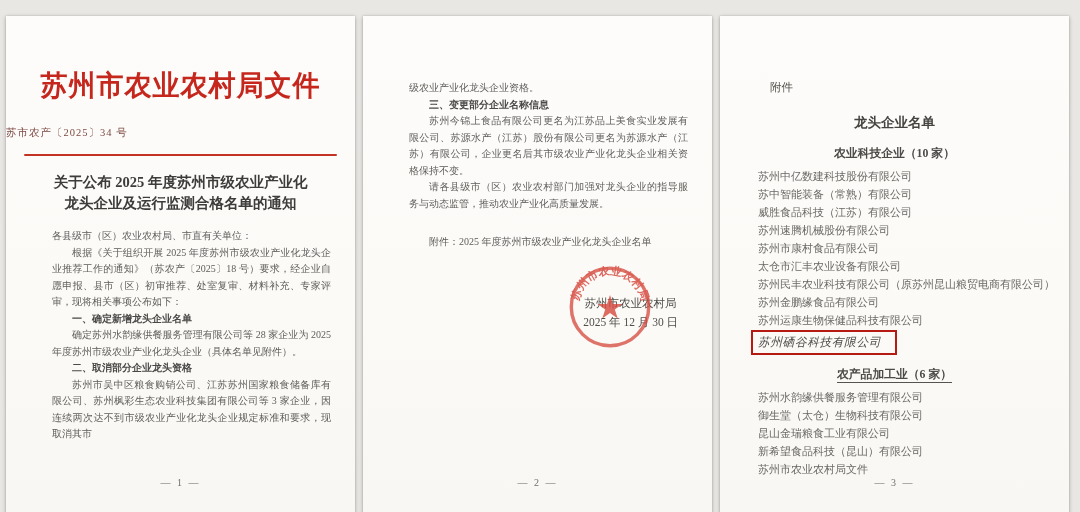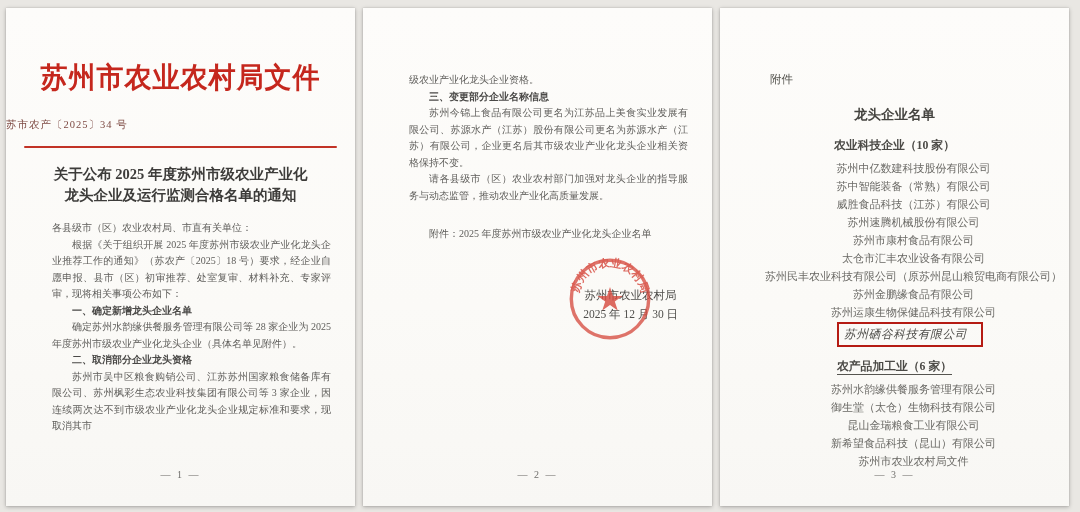--- a/index.html
+++ b/index.html
@@ -4,21 +4,21 @@
 <style>
   html,body{margin:0;padding:0;}
   body{
     width:1080px;height:512px;
     background:#e9e7e3;
     font-family:"Liberation Serif", serif;
     overflow:hidden;
   }
   .stage{
     position:relative;width:1080px;height:512px;
-    display:flex;gap:8px;padding:8px 6px;box-sizing:border-box;
+    display:flex;gap:8px;padding:16px 6px;box-sizing:border-box;
   }
   .page{
     position:relative;width:349px;height:498px;flex:0 0 auto;
     background:linear-gradient(180deg,#fdfcfa 0%,#fbfaf7 60%,#f8f7f4 100%);
     box-shadow:0 1px 4px rgba(0,0,0,.28), 0 0 1px rgba(0,0,0,.2);
     box-sizing:border-box;overflow:hidden;
   }
   .scan{filter:blur(.35px);}
   
   .p1-header{
@@ -72,21 +72,20 @@
     filter:blur(.35px);
   }
   .sec-head{
     margin-top:14px;text-align:center;
     font-size:11.8px;font-weight:bold;color:#4c4b47;filter:blur(.35px);
   }
   .sec-head.underlined span{border-bottom:1px solid #55544f;padding-bottom:1px;}
   .company-list{
     margin:5px 0 0 38px;font-size:11px;color:#6a6965;line-height:18px;
     filter:blur(.45px);
-    text-align:center;
   }
   .company{white-space:nowrap;}
   .company.boxed{
     display:inline-block;white-space:nowrap;
     border:2px solid #b51b13;padding:1px 14px 2px 5px;margin:1px 0 0 -7px;
     font-size:11.8px;color:#4e4d49;
     font-style:italic;letter-spacing:.5px;filter:blur(.2px);
   }
   .sec2{margin-top:12px;}
 </style>

